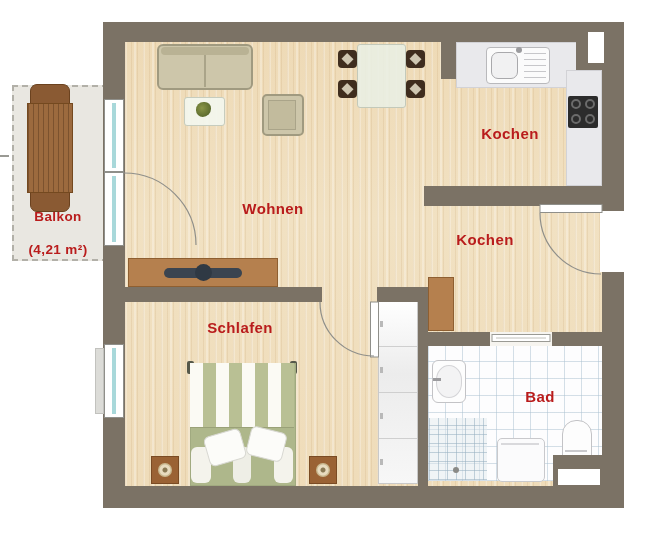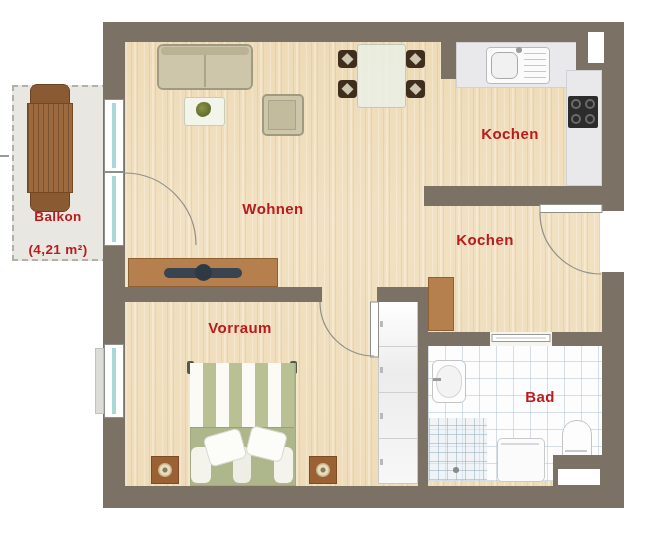--- a/index.html
+++ b/index.html
@@ -162,16 +162,16 @@
     </g>
     <g>
       <rect x="492" y="334.5" width="58" height="7" fill="#ffffff" stroke="#9a9a94" stroke-width="1"></rect>
       <line x1="496" y1="338" x2="546" y2="338" stroke="#c0c0ba" stroke-width="1"></line>
     </g>
   </svg>
 
   <div class="label" style="left:273px;top:196px;margin-top:12px;">Wohnen</div>
   <div class="label" style="left:510px;top:133px;">Kochen</div>
   <div class="label" style="left:485px;top:239px;">Kochen</div>
-  <div class="label" style="left:240px;top:327px;">Vorraum</div>
+  <div class="label" style="left:240px;top:327px;">Schlafen</div>
   <div class="label" style="left:540px;top:396px;">Bad</div>
 
 </div>
 
 </body></html>

